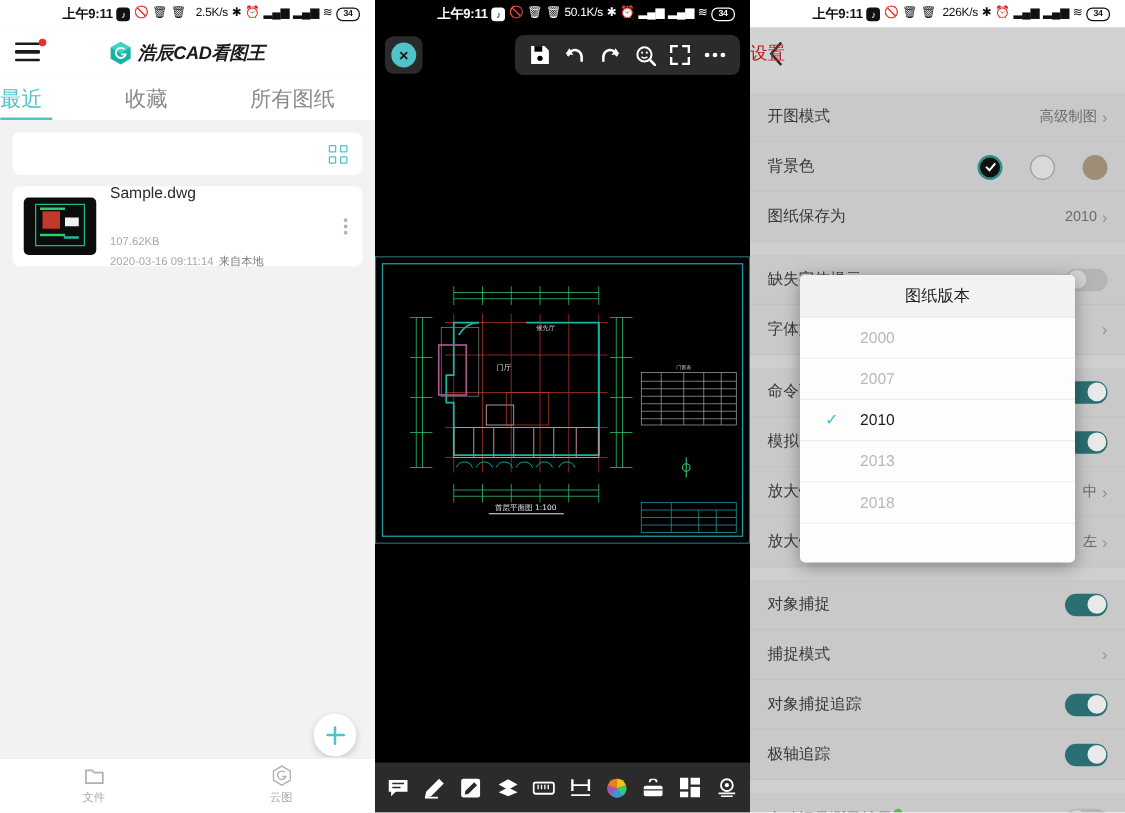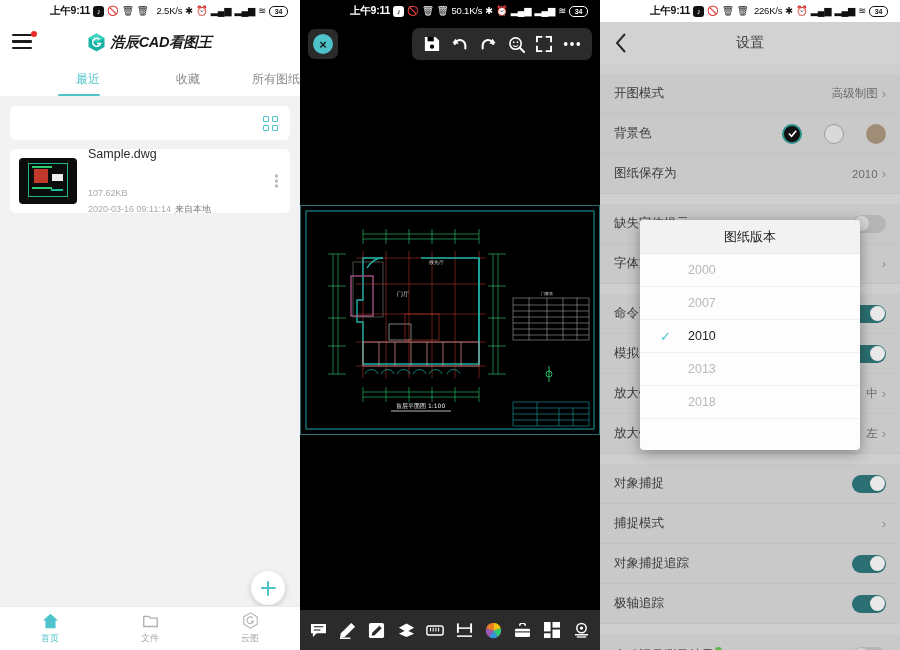--- a/index.html
+++ b/index.html
@@ -55,24 +55,23 @@
   }
   .brand { position:absolute; left:0; right:0; display:flex; align-items:center;
            justify-content:center; gap:5px; pointer-events:none; }
   .brand-mark { width:17px; height:19px; position:relative; }
   .brand-text {
     font-size:14.5px; font-weight:bold; font-style:italic; color:#1a1a1a;
     letter-spacing:-0.3px;
   }
   .tabs { height: 34px; background:#fff; display:flex; }
   .tab {
-    flex:1; display:flex; flex-direction:column; align-items:flex-end;
-    justify-content:center; font-size:12px; color:#8a8a8a; cursor:pointer;
+    flex:1; display:flex; flex-direction:column; align-items:flex-start;
+    justify-content:center; font-size:17px; color:#8a8a8a; cursor:pointer;
     position:relative;
-    padding-left:40px;
   }
   .tab.active { color:#4ec3c9; }
   .tab.active::after {
     content:""; position:absolute; bottom:0; width:42px; height:2.5px;
     background:#4ec3c9; border-radius:2px;
   }
   .search-card {
     margin:10px 10px 0 10px; height:34px; background:#fff; border-radius:6px;
     display:flex; align-items:center; justify-content:flex-end; padding:0 12px;
   }
@@ -151,22 +150,22 @@
                    justify-content:center; cursor:pointer; }
 
   
   .p3 { background:#d9d9d9; }
   .p3-nav {
     height:42px; background:#d2d2d2; display:flex; align-items:center;
     position:relative;
   }
   .backarrow { width:42px; display:flex; align-items:center; justify-content:center;
                cursor:pointer; }
-  .p3-title { position:absolute; left:0; right:0; text-align:center;
-              font-size:14px; color:#404040; }
+  .p3-title { position:absolute; left:0; right:0; text-align:left;
+              font-size:14px; color:#b91c1c; }
   .sgap { height:10px; background:#cfcfcf; }
   .srow {
     height:40px; background:#c9c9c9; display:flex; align-items:center;
     padding:0 14px; border-bottom:1px solid #c2c2c2;
   }
   .srow .lbl { font-size:12.5px; color:#3a3a3a; }
   .srow .val { margin-left:auto; font-size:11.5px; color:#6b6b6b; display:flex;
                align-items:center; gap:4px; }
   .chev { color:#8f8f8f; font-size:13px; line-height:1; }
   .toggle { margin-left:auto; width:34px; height:18px; border-radius:9px;
@@ -290,26 +289,20 @@
       <div class="kebab">
           <i></i>
           <i></i>
           <i></i>
         </div>
     </div>
 
     <div class="fab"></div>
 
     <div class="bottomnav">
-      <div class="bn active">
-        <svg width="17" height="16" viewBox="0 0 20 19">
-            <path d="M10 1 L19 9 h-3 v9 H4 V9 H1 Z" fill="#4ec3c9"></path>
-          </svg>
-        <span>首页</span>
-      </div>
       <div class="bn">
         <svg width="17" height="16" viewBox="0 0 20 19">
             <path d="M2 4 h6 l2 2 h8 v10 H2 Z" fill="none" stroke="#b0b0b0" stroke-width="1.6"></path>
           </svg>
         <span>文件</span>
       </div>
       <div class="bn">
         <svg width="17" height="17" viewBox="0 0 34 38">
           <polygon points="17,2 32,10.5 32,27.5 17,36 2,27.5 2,10.5" fill="none" stroke="#b0b0b0" stroke-width="2.4"></polygon>
           <path d="M22 13 a7.5 7.5 0 1 0 2 7.5 h-6.5" fill="none" stroke="#b0b0b0" stroke-width="2.4"></path>

